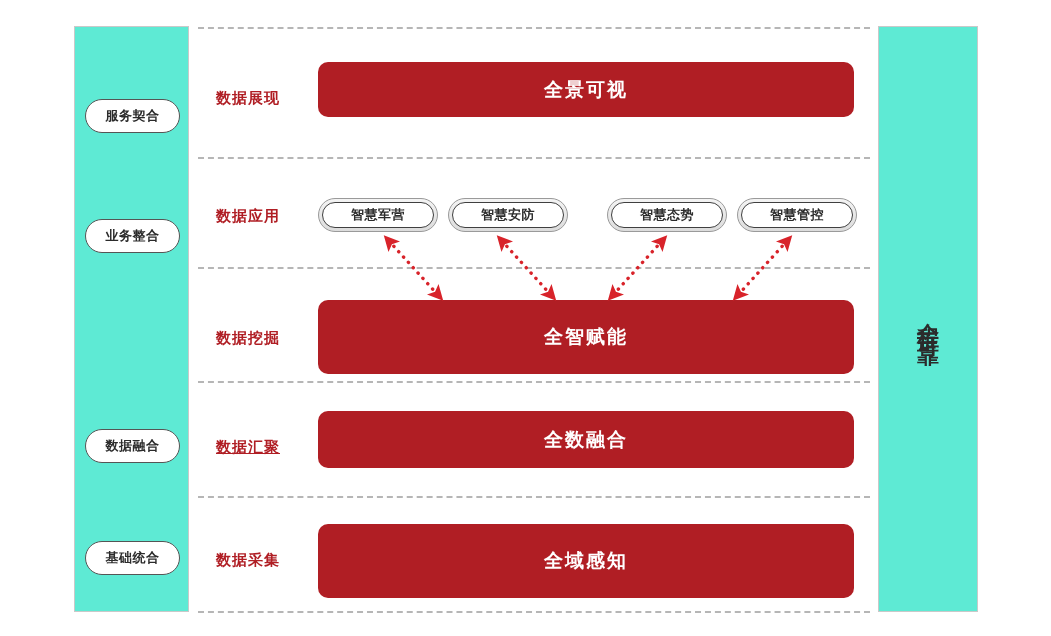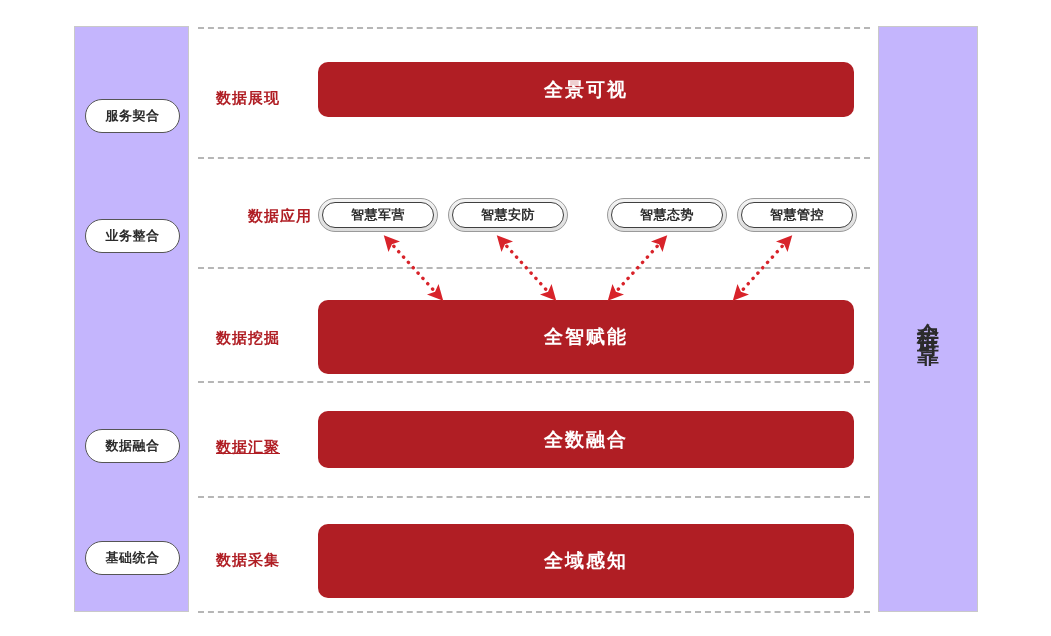--- a/index.html
+++ b/index.html
@@ -17,21 +17,21 @@
     position: relative;
     width: 1051px;
     height: 636px;
     background: #ffffff;
     overflow: hidden;
   }
 
   
   .side-panel {
     position: absolute;
-    background: #c4b5fd;
+    background: #5eead4;
     border: 1px solid #c9c9c9;
     box-sizing: border-box;
   }
   #left-panel {
     left: 74px;
     top: 26px;
     width: 115px;
     height: 586px;
   }
   #right-panel {
@@ -184,21 +184,21 @@
   </div>
 
   <div class="row-divider" style="top:27px;"></div>
   <div class="row-divider" style="top:157px;"></div>
   <div class="row-divider" style="top:267px;"></div>
   <div class="row-divider" style="top:381px;"></div>
   <div class="row-divider" style="top:496px;"></div>
   <div class="row-divider" style="top:611px;"></div>
 
   <div class="stage-label" style="top:90px;">数据展现</div>
-  <div class="stage-label" style="top:208px;text-align:right;">数据应用</div>
+  <div class="stage-label" style="top:208px;">数据应用</div>
   <div class="stage-label" style="top:330px;">数据挖掘</div>
   <div class="stage-label" style="top:439px;text-decoration:underline;">数据汇聚</div>
   <div class="stage-label" style="top:552px;">数据采集</div>
 
   <div class="red-bar" style="top:62px;  height:55px;">
     <span>全景可视</span>
   </div>
   <div class="red-bar" style="top:300px; height:74px;">
     <span>全智赋能</span>
   </div>

